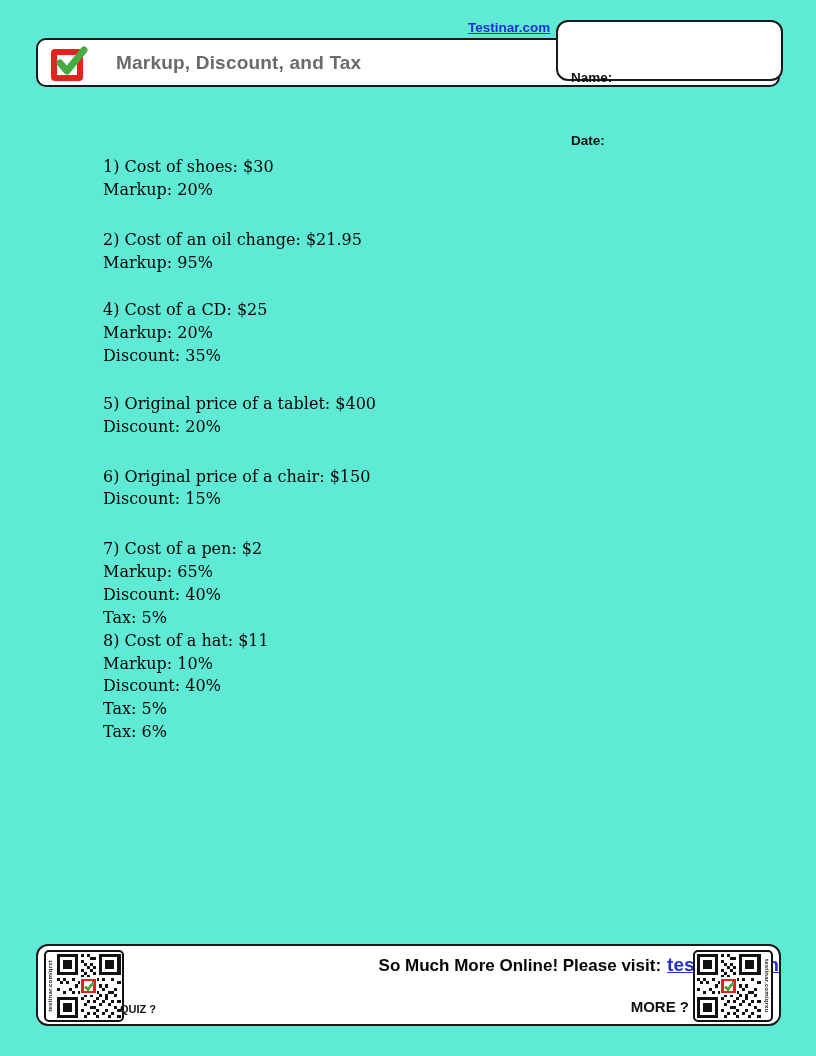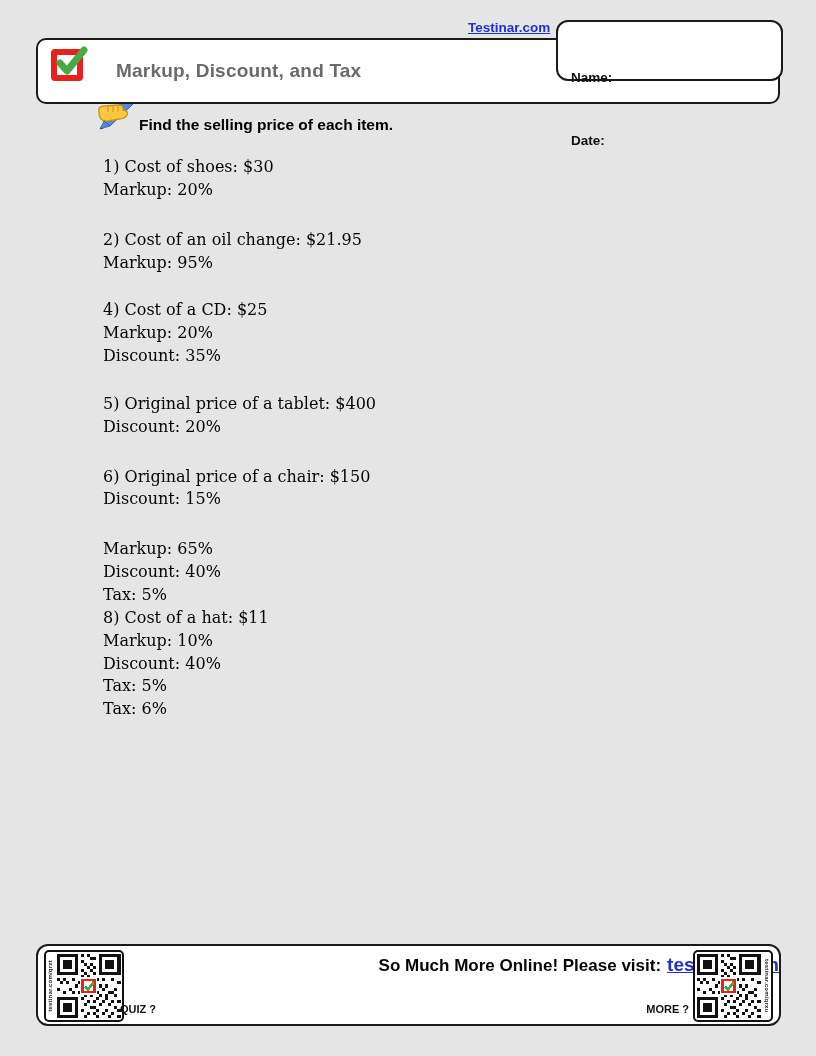--- a/index.html
+++ b/index.html
@@ -1,29 +1,29 @@
 <!DOCTYPE html>
 <html><head>
 <meta charset="utf-8">
 <style>
   * { margin:0; padding:0; box-sizing:border-box; }
   html,body { background:#fff; }
   .page {
-    position:relative; width:816px; height:1056px; background:#e5e5e5;
+    position:relative; width:816px; height:1056px; background:#5eead4;
     font-family:"Liberation Sans", sans-serif; color:#000; overflow:hidden;
     margin:0 auto;
   }
 
   
   .top-link {
     position:absolute; left:468px; top:20px; font-size:13.5px; font-weight:bold;
     color:#2130cf; text-decoration:underline; cursor:pointer; z-index:4;
   }
   .header-box {
-    position:absolute; left:36px; top:38px; width:744px; height:66px;
+    position:absolute; left:36px; top:38px; width:744px; height:49px;
     border:2.5px solid #1a1a1a; border-radius:10px; background:#fff; z-index:1;
   }
   .logo {
     position:absolute; left:13px; top:4px; width:40px; height:40px;
   }
   .page-title {
     position:absolute; left:78px; top:0; height:100%; display:flex; align-items:center;
     font-size:19px; font-weight:bold; color:#6a6a6a; letter-spacing:0.2px;
   }
   .name-box {
@@ -63,21 +63,21 @@
     font-size:17px; font-weight:bold; color:#050505;
   }
   .footer-link {
     font-size:19px; font-weight:bold; color:#2130cf; text-decoration:underline;
     cursor:pointer; margin-left:6px;
   }
   .quiz-label {
     position:absolute; left:82px; bottom:9px; font-size:11px; font-weight:bold; color:#111;
   }
   .more-label {
-    position:absolute; right:90px; bottom:9px; font-size:11px; font-weight:bold; color:#111;
+    position:absolute; right:90px; bottom:9px; font-size:15px; font-weight:bold; color:#111;
   }
   .qr-frame {
     position:absolute; top:4px; width:80px; height:72px;
     border:2px solid #111; border-radius:5px; background:#fff;
     display:flex; align-items:center; padding:1px;
   }
   .qr-frame.left { left:6px; }
   .qr-frame.right { right:6px; }
   .qr-caption {
     font-size:6px; letter-spacing:0.2px; color:#222; font-weight:bold;
@@ -107,32 +107,20 @@
   <div class="name-box">
     <div class="name-row">
       <span>Name:</span>
     </div>
     <div class="name-divider"></div>
     <div class="name-row">
       <span>Date:</span>
     </div>
   </div>
 
-  <div class="instruction-row">
-    <span>
-      <svg width="42" height="34" viewBox="0 0 42 34">
-        <polygon points="30,0 37,6 14,28 8,23" fill="#5b86d6" stroke="#2f5fb3" stroke-width="1"></polygon>
-        <path d="M3 14 Q1 8 9 8 L22 7 Q28 7 27 12 Q33 13 31 17 Q29 21 23 21 L12 23 Q3 24 3 14 Z" fill="#f8c83d" stroke="#cf9018" stroke-width="1.3"></path>
-        <path d="M12 8 L12 14 M17 8 L17 14 M22 7.5 L22 13.5" stroke="#cf9018" stroke-width="1" fill="none"></path>
-        <polygon points="8,23 14,28 4,31" fill="#5b86d6" stroke="#2f5fb3" stroke-width="0.8"></polygon>
-        <polygon points="5.5,29.4 4,31 7.6,30.6" fill="#1a3b80"></polygon>
-      </svg>
-    </span>
-    <span class="instruction-text">Find the selling price of each item.</span>
-  </div>
 
   <div class="problems">
     <div class="problem">
       <div class="pline">1) Cost of shoes: $30</div>
       <div class="pline">Markup: 20%</div>
     </div>
     <div class="problem m36">
       <div class="pline">2) Cost of an oil change: $21.95</div>
       <div class="pline">Markup: 95%</div>
     </div>
@@ -143,20 +131,21 @@
     </div>
     <div class="problem m13">
       <div class="pline">5) Original price of a tablet: $400</div>
       <div class="pline">Discount: 20%</div>
     </div>
     <div class="problem m36">
       <div class="pline">6) Original price of a chair: $150</div>
       <div class="pline">Discount: 15%</div>
     </div>
     <div class="problem m36">
+      <div class="pline">7) Cost of a pen: $2</div>
       <div class="pline">Markup: 65%</div>
       <div class="pline">Discount: 40%</div>
       <div class="pline">Tax: 5%</div>
     </div>
     <div class="problem">
       <div class="pline">8) Cost of a hat: $11</div>
       <div class="pline">Markup: 10%</div>
       <div class="pline">Discount: 40%</div>
       <div class="pline">Tax: 5%</div>
     </div>

